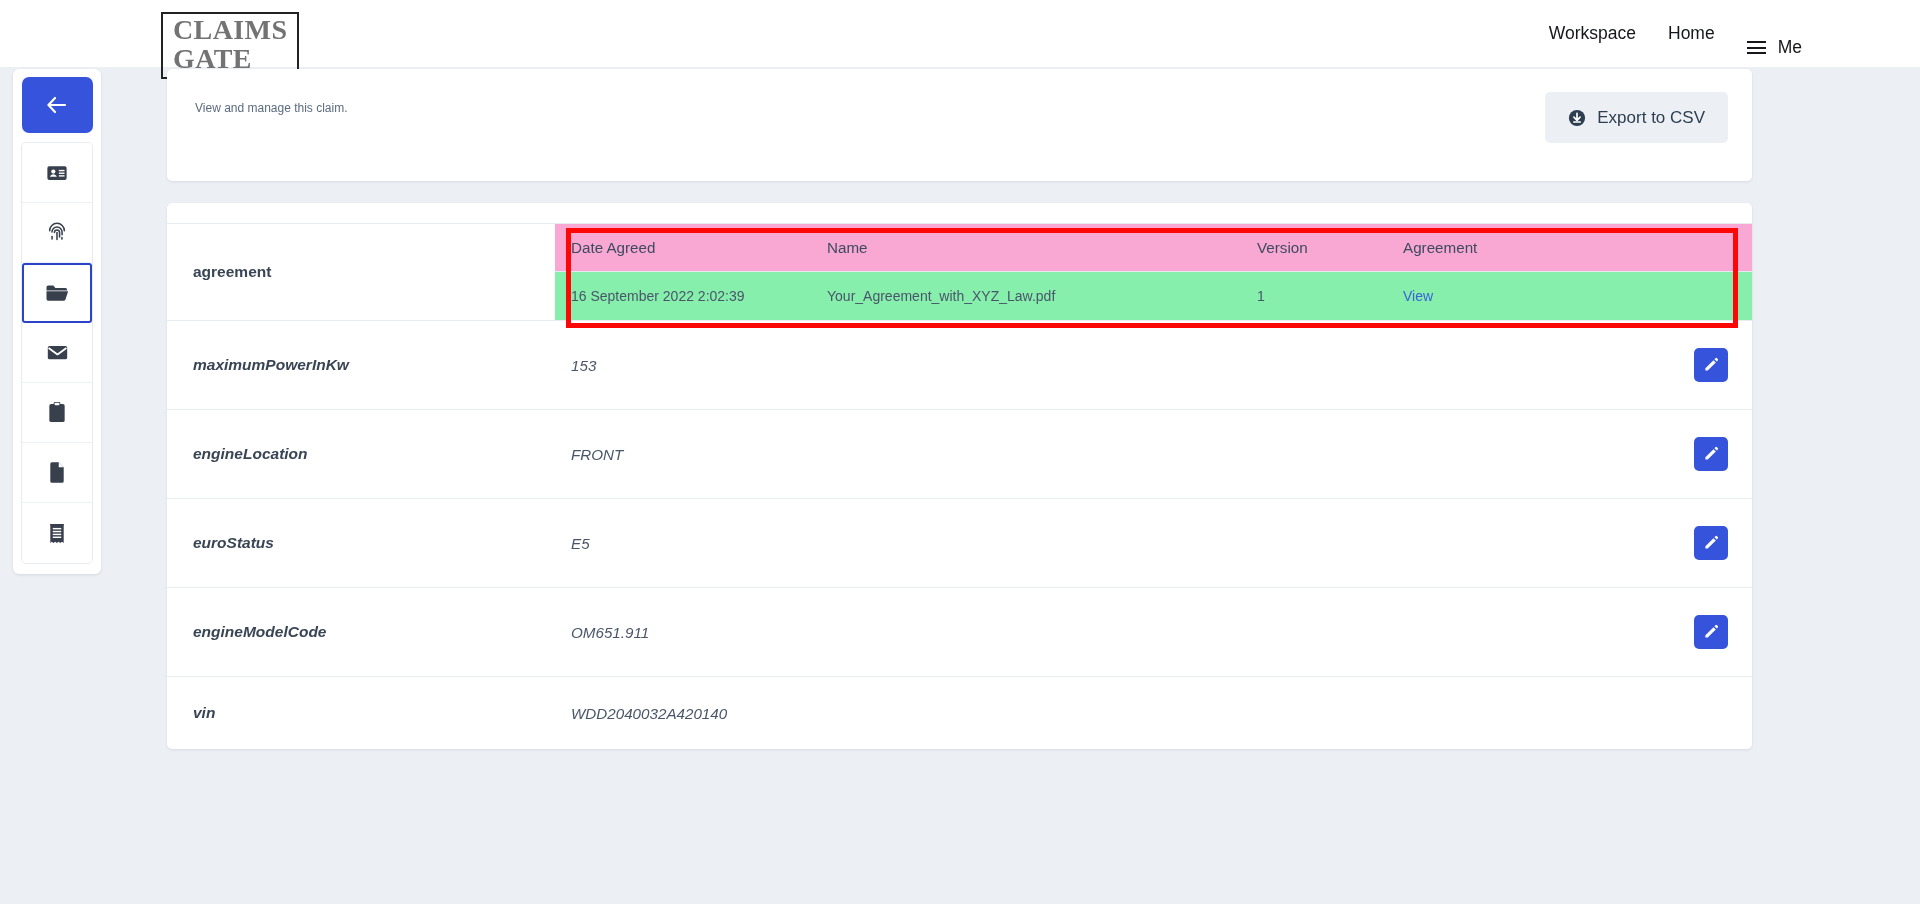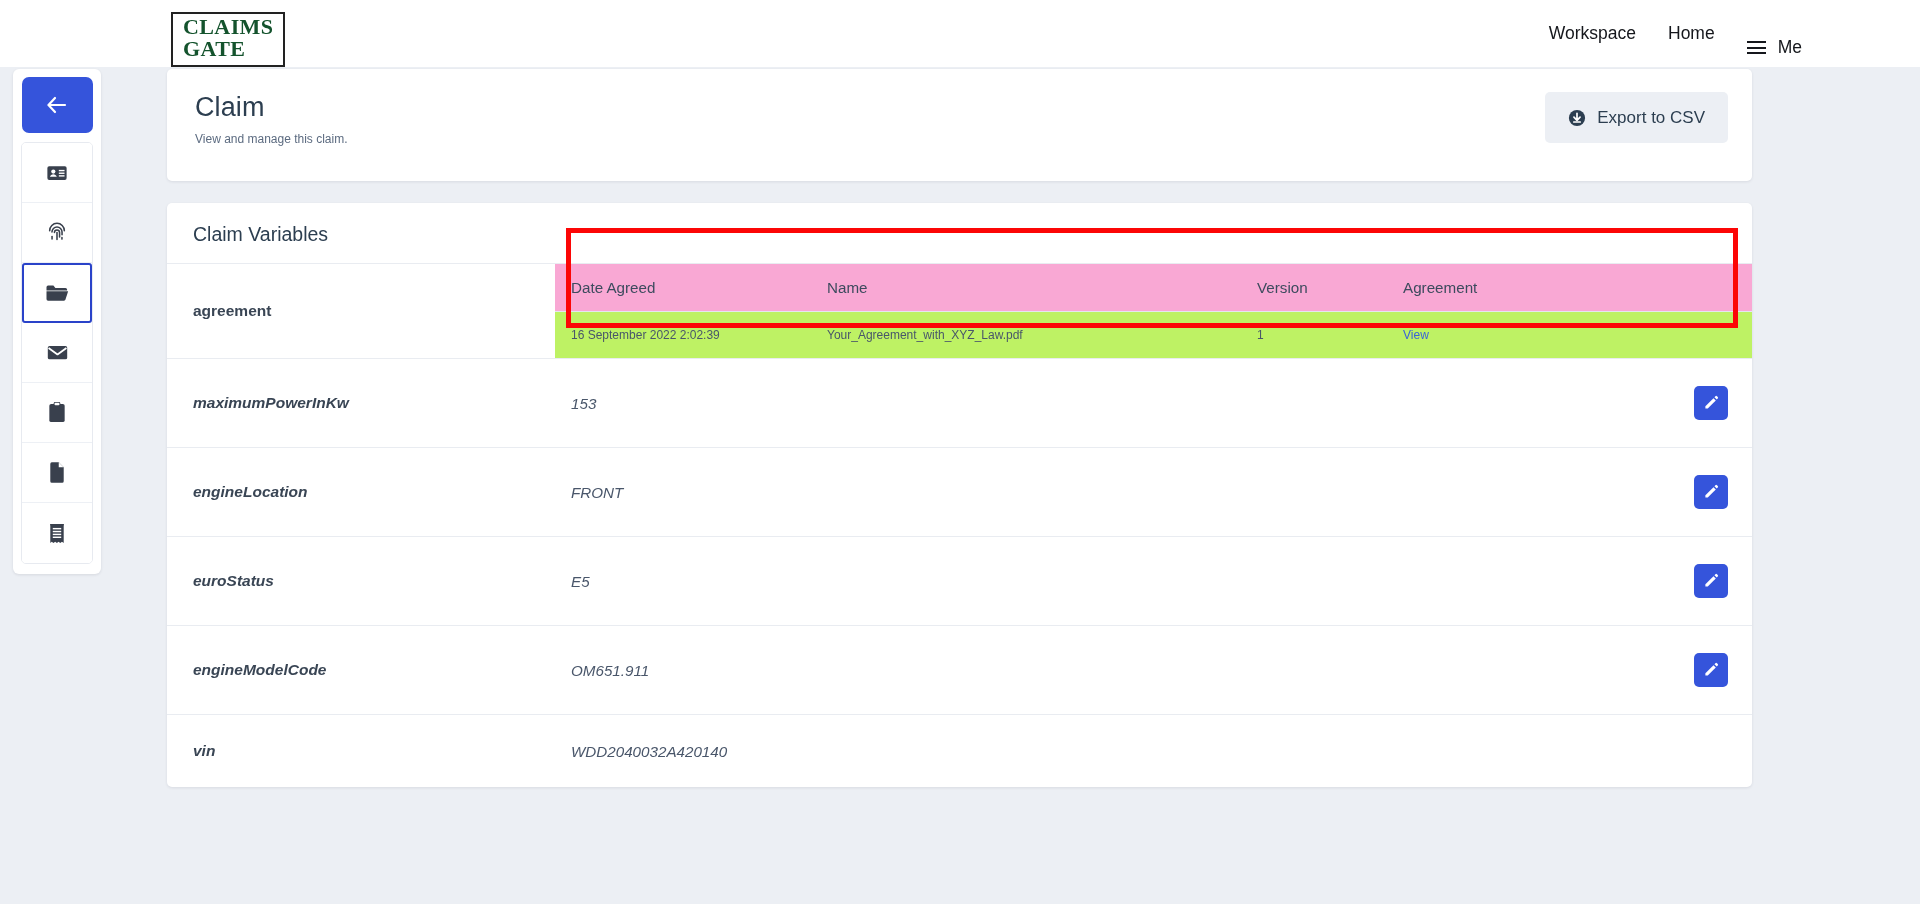--- a/index.html
+++ b/index.html
@@ -11,25 +11,25 @@
   }
 
   
   .topbar {
     position: absolute; top: 0; left: 0;
     width: 1920px; height: 67px;
     background: #ffffff;
     display: flex; align-items: center;
   }
   .logo-box {
-    position: absolute; left: 171px; top: 12px;
+    position: absolute; left: 161px; top: 12px;
     border: 2px solid #222; padding: 2px 10px 4px 10px;
     line-height: 1.02;
     font-family: "Liberation Serif", serif;
-    font-weight: bold; font-size: 22px; color: #14532d;
+    font-weight: bold; font-size: 28px; color: #737373;
     letter-spacing: .4px;
   }
   .nav-right {
     position: absolute; right: 118px; top: 0; height: 67px;
     display: flex; align-items: center; gap: 32px;
   }
   .nav-link {
     font-size: 17.5px; color: #15171c; text-decoration: none; white-space: nowrap;
   }
   .nav-me { display: flex; align-items: center; gap: 12px; margin-top: 28px; }
@@ -120,22 +120,22 @@
   
   .agr-wrap { padding: 0; }
   table.agr { width: 100%; border-collapse: collapse; }
   table.agr th {
     text-align: left; font-weight: 400;
     background: #f9a8d4; color: #3d4b5e;
     font-size: 15.2px; padding: 15px 0 15px 16px;
     border-bottom: 1px solid #e4e8ef;
   }
   table.agr td {
-    padding: 16px 0 16px 16px; font-size: 12px; color: #49566a;
-    background: #bef264;
+    padding: 16px 0 16px 16px; font-size: 14px; color: #49566a;
+    background: #86efac;
   }
   .col-date { width: 256px; }
   .col-name { width: 430px; }
   .col-ver  { width: 146px; }
   .view-link { color: #3a63d8; text-decoration: none; cursor: pointer; }
 
   
   .annot {
     position: absolute; pointer-events: none;
     border: 5px solid #fc0606;
@@ -240,34 +240,32 @@
         </g>
       </svg>
     </div>
 
   </div>
 </div>
 
 <div class="main">
 
   <div class="card header-card">
-    <div class="page-title">Claim</div>
     <div class="page-sub">View and manage this claim.</div>
     <button class="export-btn">
       <svg width="18" height="18" viewBox="0 0 20 20">
         <circle cx="10" cy="10" r="9" fill="#2c3e50"></circle>
         <path d="M10 4.8v7.2M6.6 9.1 10 12.6l3.4-3.5" fill="none" stroke="#fff" stroke-width="1.9" stroke-linecap="round" stroke-linejoin="round"></path>
         <rect x="5.6" y="13.6" width="8.8" height="1.7" rx=".6" fill="#fff"></rect>
       </svg>
       <span>Export to CSV</span>
     </button>
   </div>
 
   <div class="card vars-card">
-    <div class="vars-title">Claim Variables</div>
 
     <table class="vars">
       <tbody>
 
         <tr>
           <td class="k">agreement</td>
           <td class="v agr-wrap" colspan="2" style="padding:0">
             <table class="agr">
               <thead>
                 <tr>

